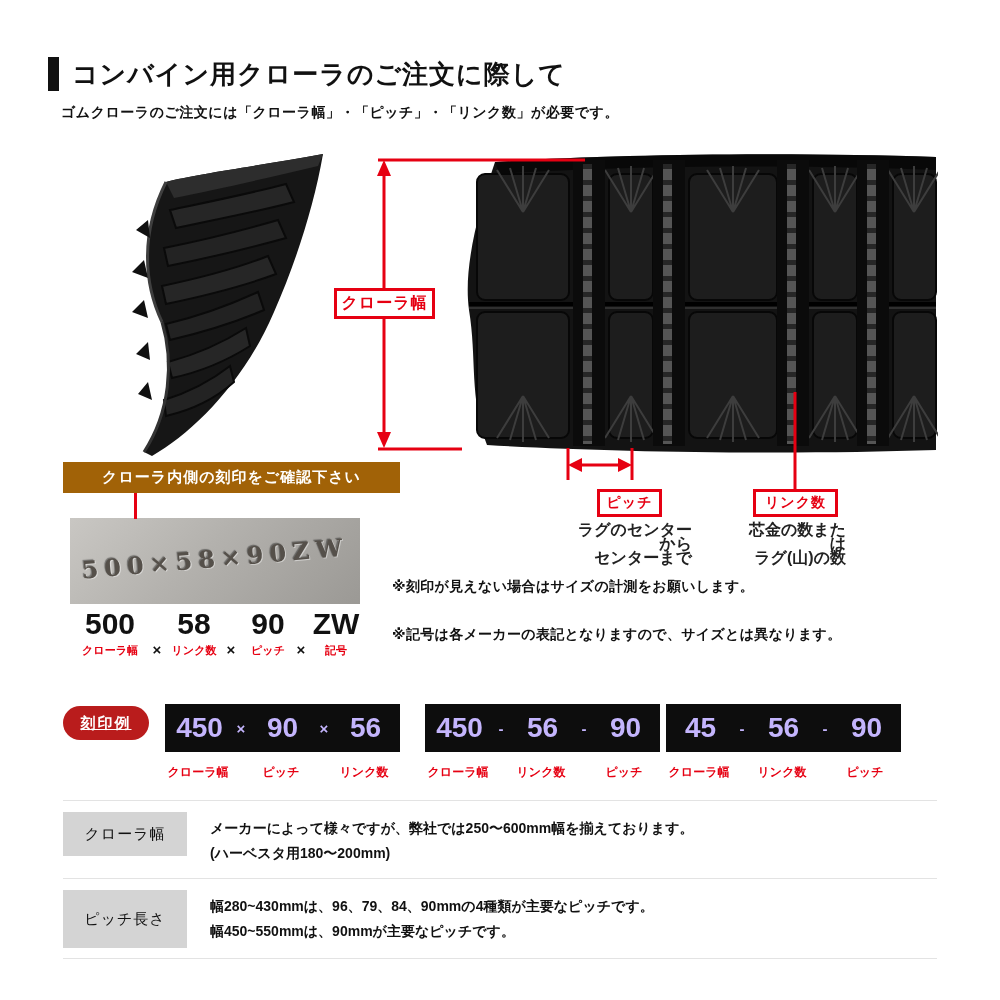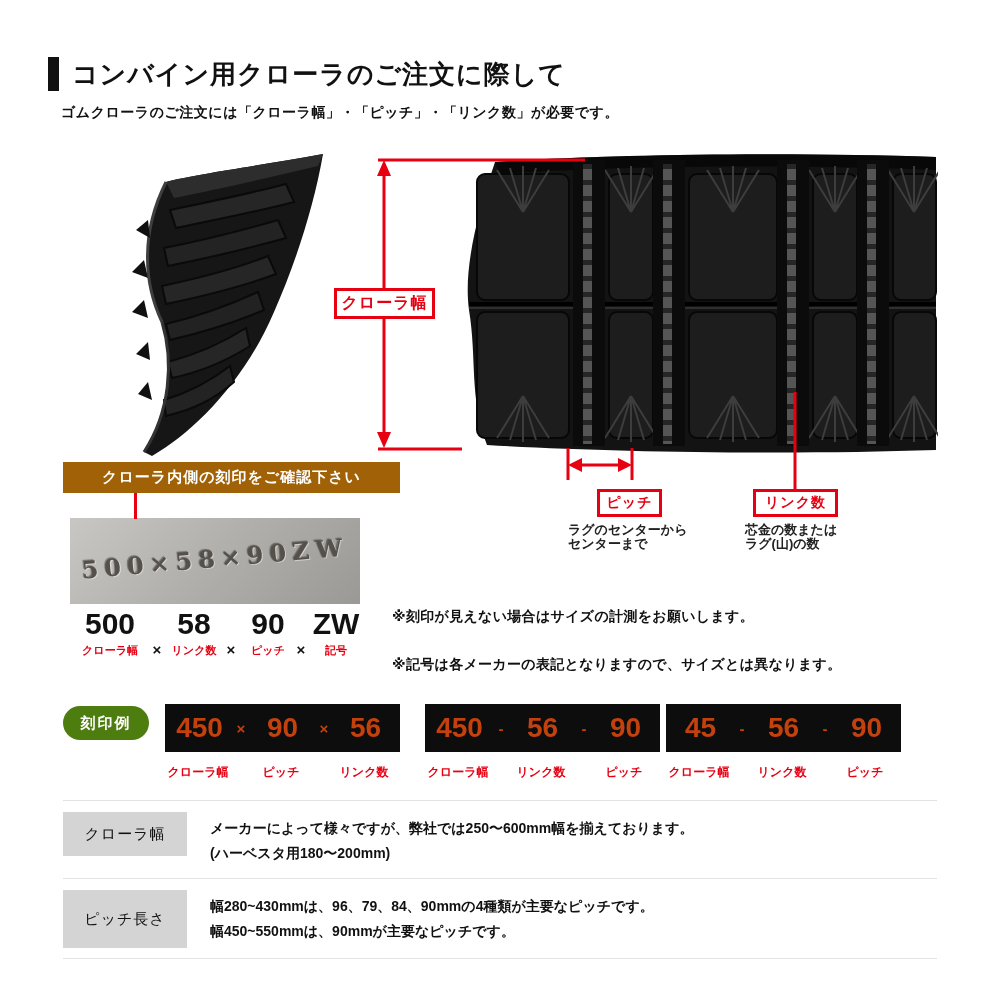--- a/index.html
+++ b/index.html
@@ -13,21 +13,21 @@
   .title-bar{width:11px;height:34px;background:#111;margin-right:13px;}
   .page-title{margin:0;font-size:26px;font-weight:bold;line-height:34px;letter-spacing:1px;}
   .subtitle{position:absolute;left:61px;top:104px;font-size:14px;font-weight:700;letter-spacing:.5px;}
   
   .measure-box{
     position:absolute;background:#fff;border:3px solid #e60012;color:#e60012;
     font-weight:bold;display:flex;align-items:center;justify-content:center;z-index:6;
     box-sizing:border-box;letter-spacing:1px;
   }
   .measure-note{
-    position:absolute;font-size:13px;color:#222;text-align:left;line-height:14px;
+    position:absolute;font-size:16px;color:#222;text-align:right;line-height:14px;
     white-space:pre-line;z-index:6;font-weight:700;
   }
   
   .stamp-banner{
     position:absolute;left:63px;top:462px;width:337px;height:31px;background:#a16207;
     color:#fff;font-size:15px;font-weight:bold;display:flex;align-items:center;justify-content:center;
     letter-spacing:1px;z-index:6;
   }
   .banner-pointer{position:absolute;left:134px;top:492px;width:3px;height:27px;background:#e60012;z-index:5;}
   
@@ -43,31 +43,31 @@
     text-shadow:1px 1px 0 rgba(255,255,255,.45),-1px -1px 1px rgba(0,0,0,.4);
   }
   
   .formula{position:absolute;left:74px;top:608px;display:flex;align-items:flex-end;}
   .formula .cell{display:flex;flex-direction:column;align-items:center;}
   .formula .val{font-size:30px;font-weight:bold;color:#111;line-height:32px;}
   .formula .lab{font-size:11px;font-weight:bold;color:#e60012;margin-top:3px;white-space:nowrap;}
   .formula .sep{font-size:15px;font-weight:bold;padding:9px 0 0 0;color:#111;text-align:center;}
   .w72{width:72px}.w56{width:56px}.w52{width:52px}.w22{width:22px}.w14{width:14px}
   
-  .note{position:absolute;font-size:14px;font-weight:700;letter-spacing:.3px;margin-top:30px;}
+  .note{position:absolute;font-size:14px;font-weight:700;letter-spacing:.3px;}
   
   .examples-intro{position:absolute;left:186px;top:671px;font-size:14px;font-weight:700;}
   .examples-badge{
     position:absolute;left:63px;top:706px;width:86px;height:34px;border-radius:17px;
-    background:#4d7c0f;color:#fff;font-size:15px;font-weight:bold;
-    display:flex;align-items:center;justify-content:center;letter-spacing:2px;
+    background:#b91c1c;color:#fff;font-size:15px;font-weight:bold;
+    display:flex;align-items:center;justify-content:center;letter-spacing:2px;text-decoration:underline;
   }
   .example{position:absolute;top:704px;width:235px;}
   .example .black{
-    background:#0d0d0d;color:#c2410c;height:48px;display:flex;align-items:center;justify-content:center;
+    background:#0d0d0d;color:#c4b5fd;height:48px;display:flex;align-items:center;justify-content:center;
   }
   .example .val{width:66px;text-align:center;font-size:28px;font-weight:bold;}
   .example .sep{width:17px;text-align:center;font-size:15px;font-weight:bold;}
   .example .labels{display:flex;margin-top:12px;}
   .example .lab{width:66px;text-align:center;font-size:12px;font-weight:bold;color:#e60012;white-space:nowrap;}
   .example .labsp{width:17px;}
   
   .divider{position:absolute;left:63px;width:874px;height:1px;background:#e3e3e3;}
   .info-label{
     position:absolute;left:63px;background:#d4d4d4;display:flex;align-items:center;justify-content:center;

